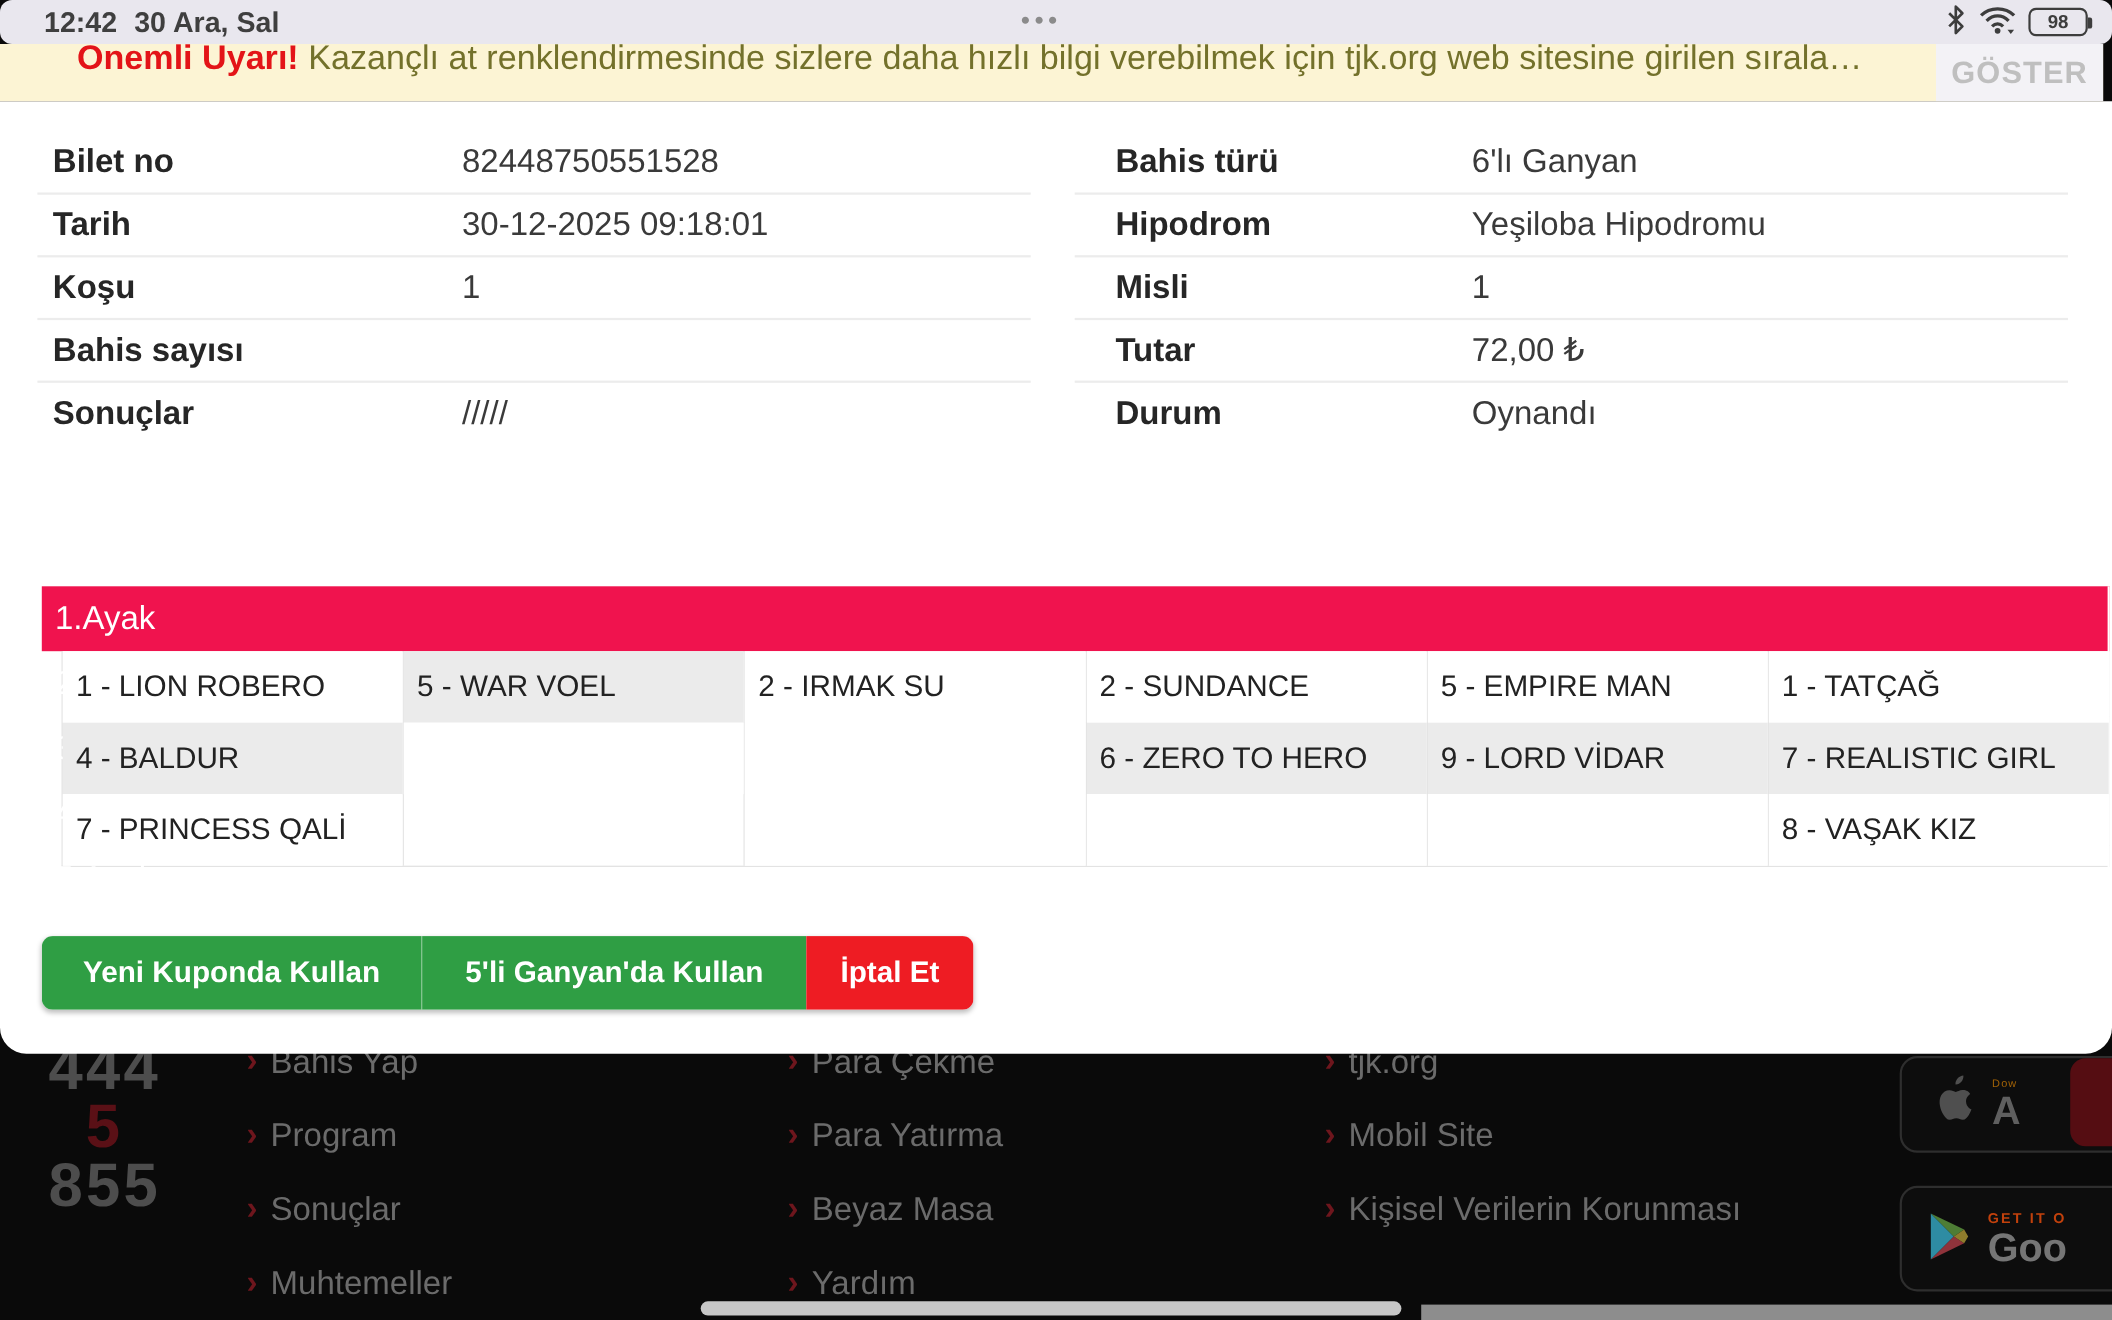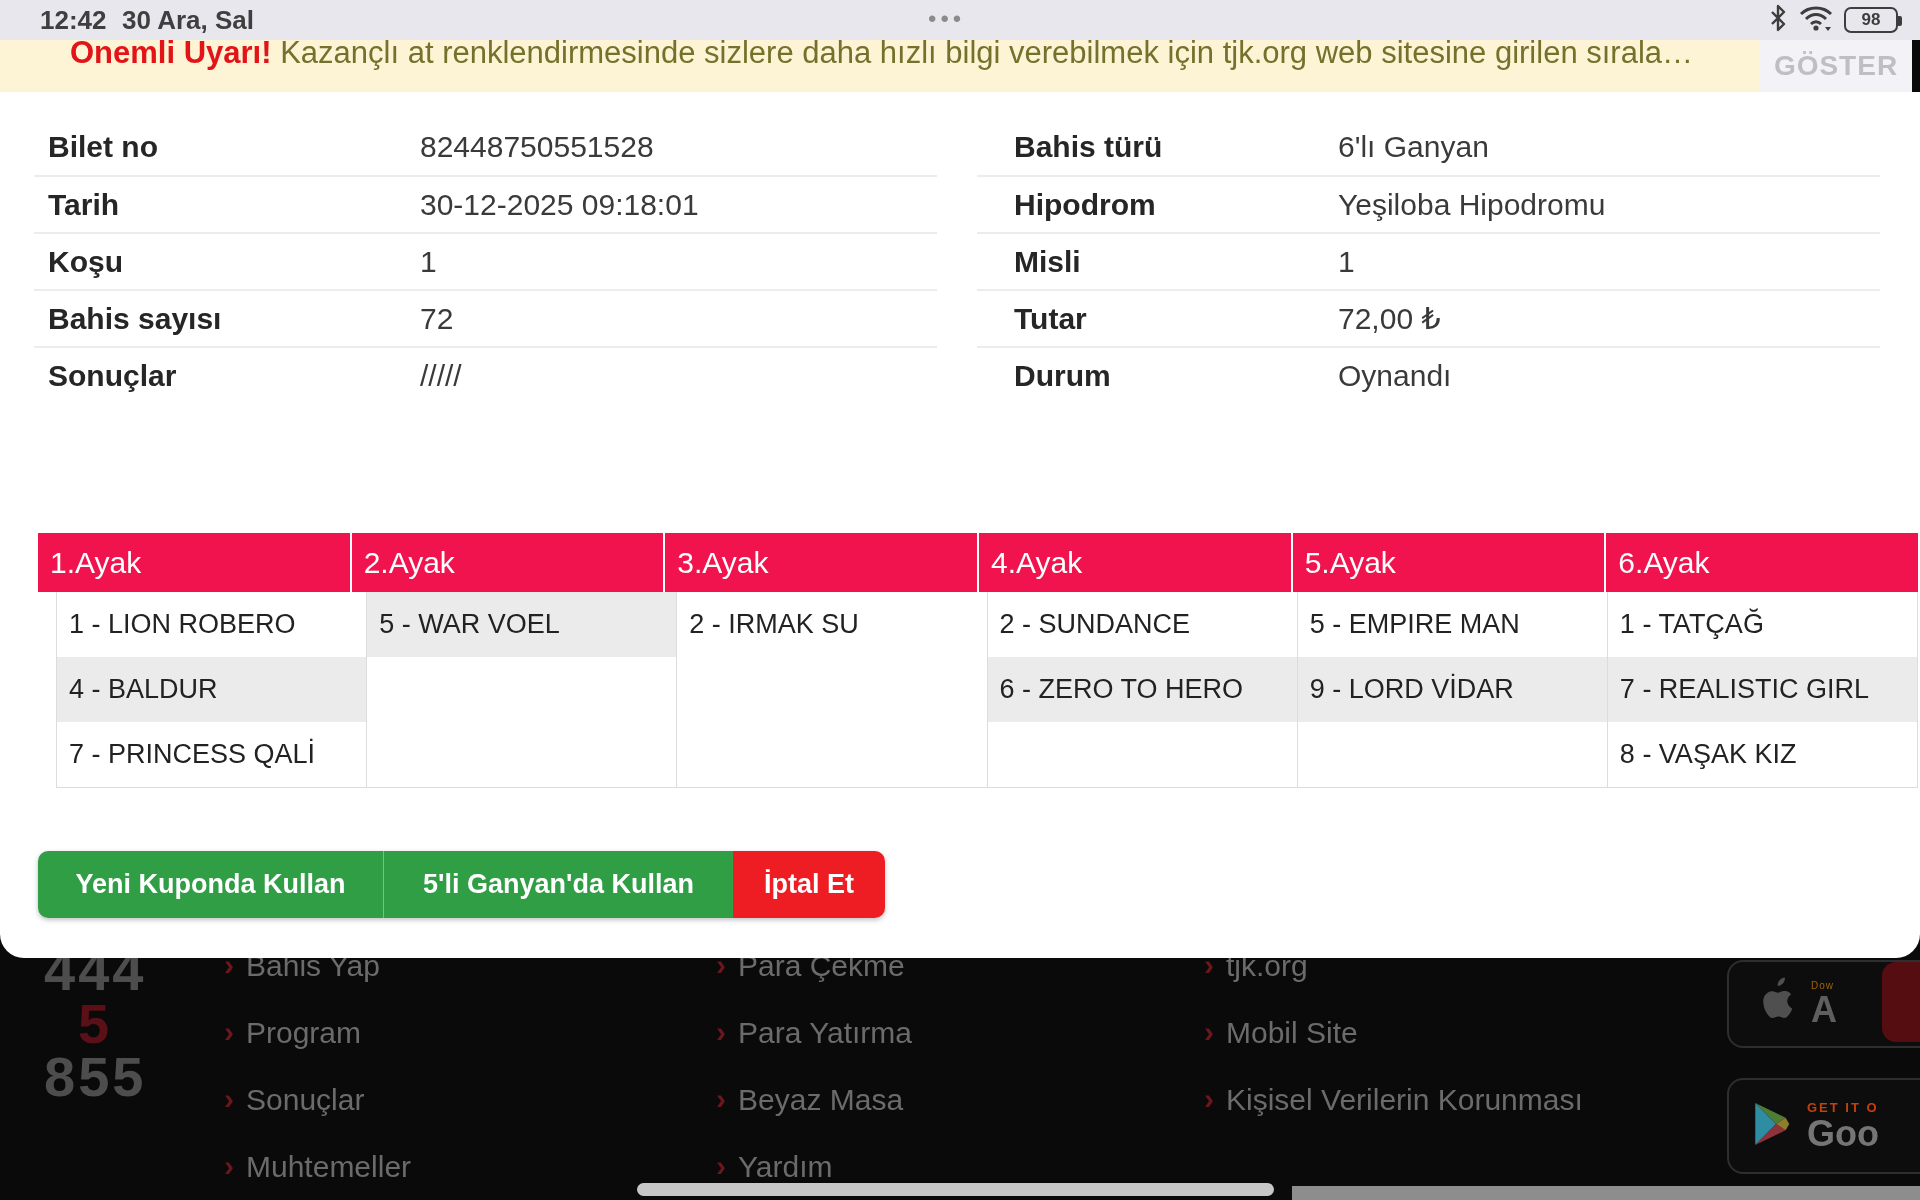--- a/index.html
+++ b/index.html
@@ -3,21 +3,21 @@
 <meta charset="utf-8">
 <style>
   * { margin:0; padding:0; box-sizing:border-box; }
   html,body { width:1920px; height:1200px; overflow:hidden; background:#0a0a0a;
               font-family:"Liberation Sans","DejaVu Sans",sans-serif; }
   .page { position:relative; width:1920px; height:1200px; background:#0a0a0a; }
   .abs { position:absolute; }
 
   
   .statusbar { left:0; top:0; width:1920px; height:40px; background:#e9e7ee; z-index:5;
-               display:flex; align-items:center; color:#3f3f3f; }
+               display:flex; align-items:center; color:#3f3f3f;border-radius:11px; }
   .sb-time { position:absolute; left:40px; font-size:26px; font-weight:600; }
   .sb-date { position:absolute; left:122px; font-size:26px; font-weight:600; }
   .sb-dots { position:absolute; left:928px; top:0; font-size:24px; color:#8b8b8b; letter-spacing:4px; line-height:38px;}
   .sb-icons { position:absolute; right:22px; top:0; height:40px; display:flex; align-items:center; gap:10px; }
   .battery { width:54px; height:26px; border:2px solid #3d3d3d; border-radius:7px; position:relative;
              display:flex; align-items:center; justify-content:center; font-size:17px; font-weight:600; color:#3d3d3d;}
   .battery:after { content:""; position:absolute; right:-6px; top:7px; width:4px; height:10px; background:#3d3d3d; border-radius:0 2px 2px 0;}
 
   
   .banner { left:0; top:40px; width:1912px; height:52px; background:#fcf4d4; overflow:hidden; z-index:4; }
@@ -37,21 +37,21 @@
   .thalf { flex:1; }
   .trow { display:grid; height:57px; align-items:center; border-top:2px solid #ececec; }
   .trow:first-child { border-top:none; }
   .thalf-l .trow { grid-template-columns:372px 1fr; padding-left:14px; }
   .thalf-r .trow { grid-template-columns:324px 1fr; padding-left:37px; }
   .tlabel { font-size:30px; font-weight:700; color:#262626; }
   .tvalue { font-size:30px; color:#3a3a3a; }
 
   
   .legs { left:38px; top:533px; width:1880px; }
-  .legs-header { display:flex; height:59px; background:#f0134e; }
+  .legs-header { display:flex; height:59px; background:#f0134e;flex-direction:column; }
   .lh-cell { flex:1; color:#fff; font-size:30px; line-height:59px; padding-left:12px; border-right:2px solid #fff; }
   .lh-cell:last-child { border-right:none; }
   .legs-body { display:flex; border:1px solid #dcdcdc; border-top:none;margin-left:18px; }
   .lcol { flex:1; border-right:1px solid #dcdcdc; }
   .lcol:last-child { border-right:none; }
   .lcell { height:65px; line-height:65px; font-size:27px; color:#222; padding-left:12px; white-space:nowrap; overflow:hidden; }
 
   
   .actions { left:38px; top:851px; height:67px; display:flex; border-radius:10px; overflow:hidden;
              box-shadow:0 2px 5px rgba(0,0,0,.25); }
@@ -135,21 +135,20 @@
         <div class="trow">
           <span class="tlabel">Tarih</span>
           <span class="tvalue">30-12-2025 09:18:01</span>
         </div>
         <div class="trow">
           <span class="tlabel">Koşu</span>
           <span class="tvalue">1</span>
         </div>
         <div class="trow">
           <span class="tlabel">Bahis sayısı</span>
-          <span class="tvalue">72</span>
         </div>
         <div class="trow">
           <span class="tlabel">Sonuçlar</span>
           <span class="tvalue">/////</span>
         </div>
       </div>
     <div class="thalf thalf-r" id="ticket-right">
         <div class="trow">
           <span class="tlabel">Bahis türü</span>
           <span class="tvalue">6'lı Ganyan</span>

